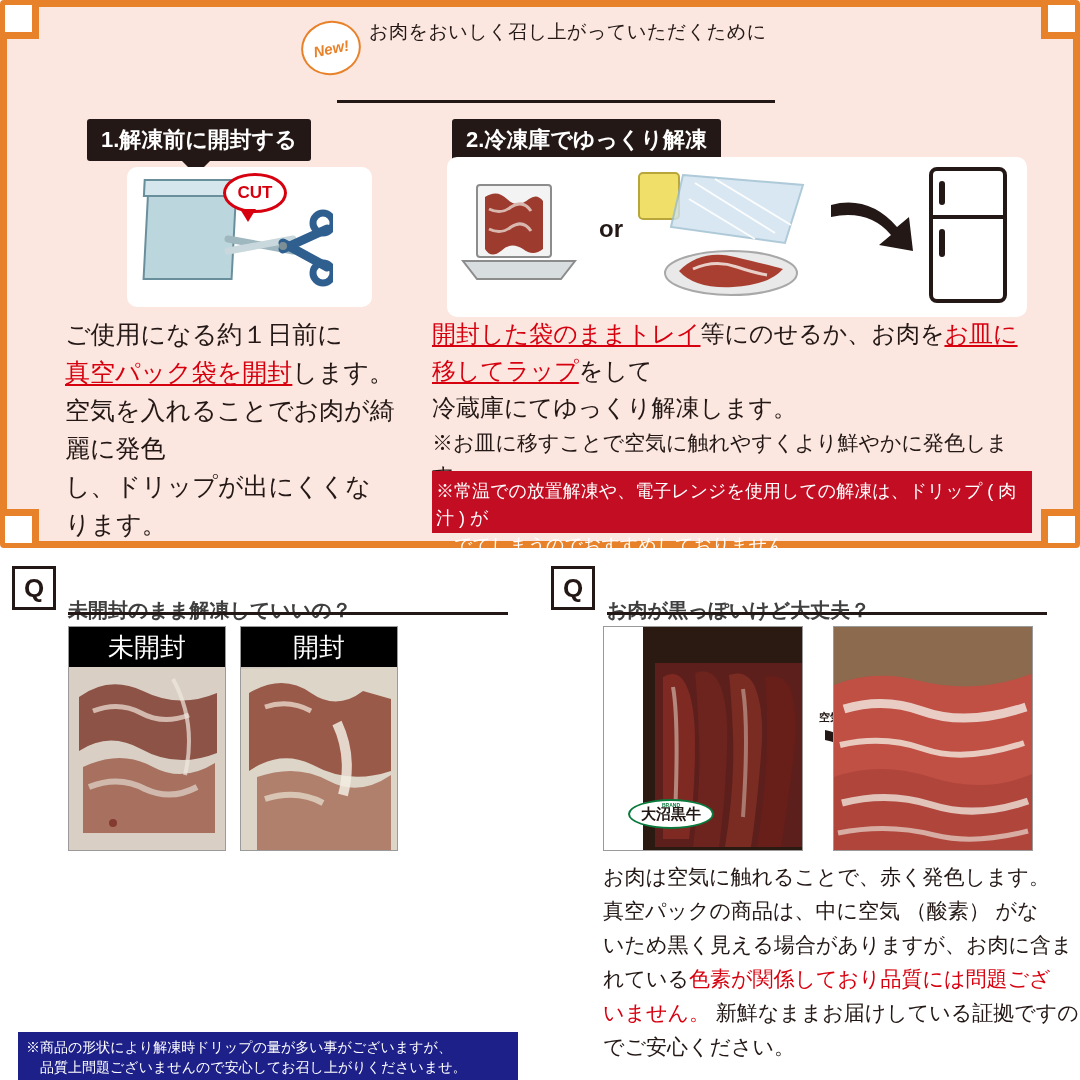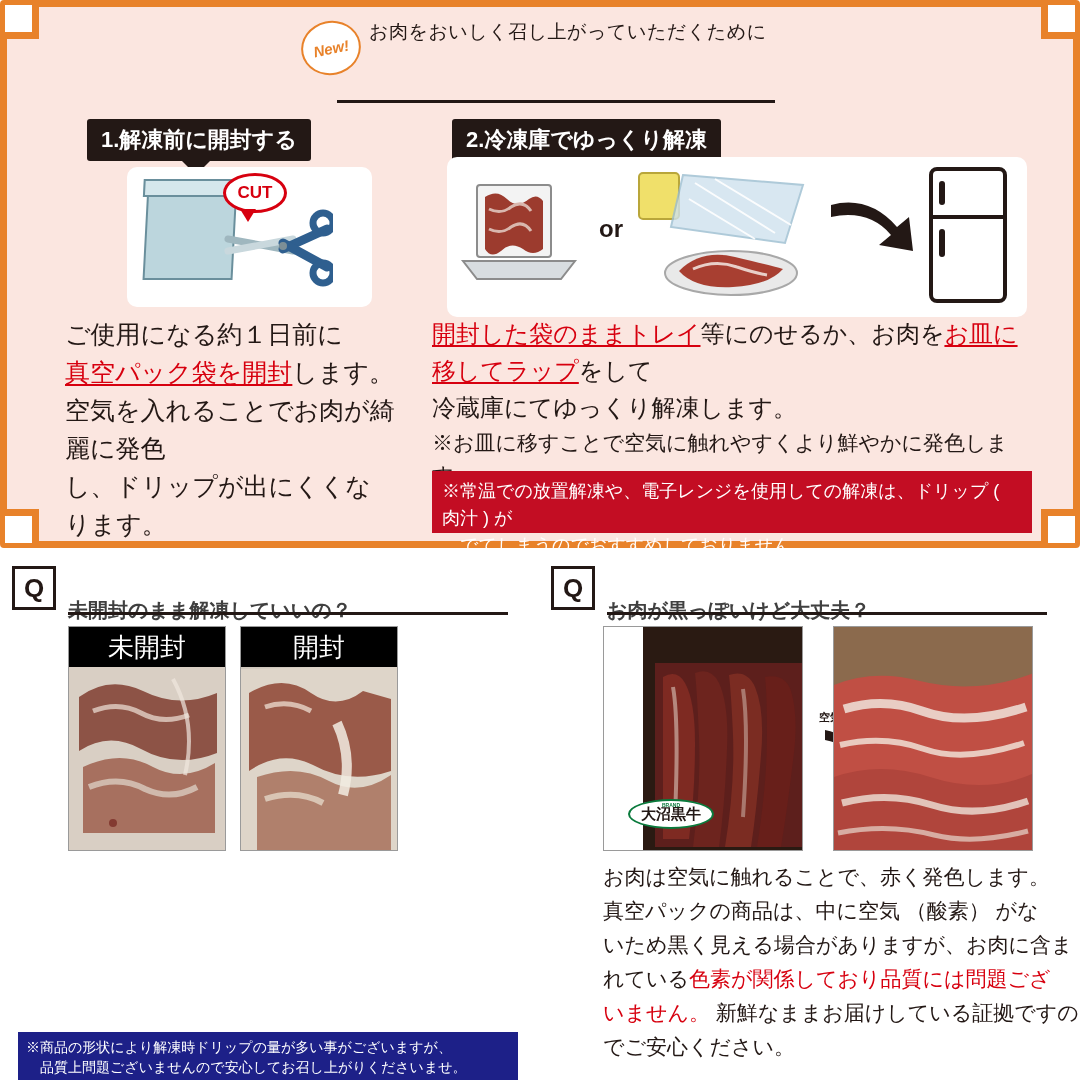--- a/index.html
+++ b/index.html
@@ -127,21 +127,21 @@
     position:absolute; left:425px; top:308px; width:600px;
     font-size:24px; line-height:1.55;
   }
   .red { color:#d7000f; }
   .u { text-decoration:underline; text-underline-offset:3px; }
   .small { font-size:21px; }
 
   .warn-box {
     position:absolute; left:425px; top:464px; width:600px; height:62px;
     background:#c30d23; color:#ffffff;
-    font-size:18px; line-height:1.5; padding:7px 10px;
+    font-size:18px; line-height:1.5; padding:7px 4px;
   }
 
   
   .qa {
     position:absolute; top:560px; height:520px; width:533px;
   }
   .qa.left { left:6px; }
   .qa.right { left:545px; }
 
   .q-badge {

